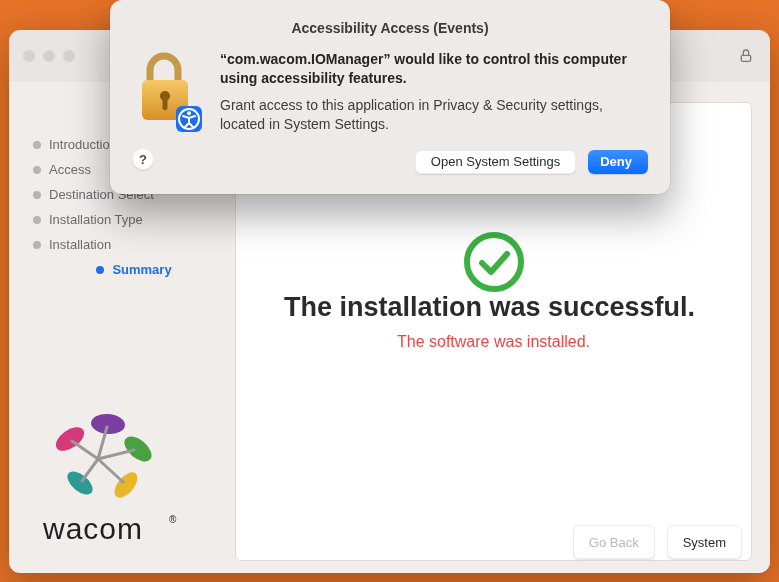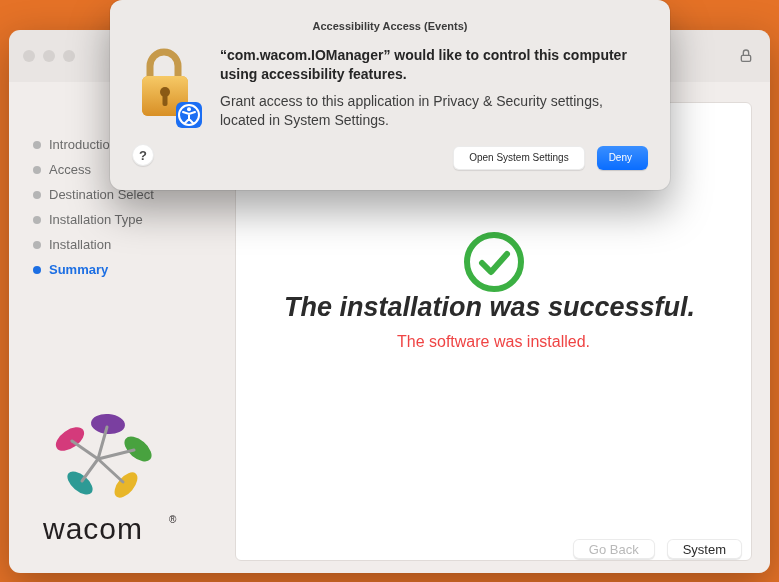--- a/index.html
+++ b/index.html
@@ -70,21 +70,21 @@
     gap: 8px;
     font-size: 13px;
     color: #6c6c6c;
     padding: 5px 0;
   }
   .step .bullet {
     width: 8px; height: 8px; border-radius: 50%;
     background: #b5b5b5;
     flex-shrink: 0;
   }
-  .step.active { color: #1d6fe3; font-weight: 700; }
+  .step.active { color: #1d6fe3; font-weight: 700; justify-content: center; }
   .step.active .bullet { background: #1d6fe3; }
   .sidebar-logo {
     margin-top: auto;
     padding-bottom: 20px;
   }
   .main-panel {
     flex: 1;
     background: #ffffff;
     margin: 8px 18px 12px 0;
     border: 1px solid #e0dbd8;
@@ -93,35 +93,34 @@
     flex-direction: column;
     align-items: center;
     justify-content: center;
     padding-bottom: 80px;
   }
   .success-title {
     font-size: 27px;
     font-weight: 700;
     color: #2b2b2b;
     margin: 0 8px 10px 0;
-    font-style: italic;
   }
   .success-sub {
     font-size: 16px;
     color: #ef4444;
   }
   .footer-buttons {
     position: absolute;
     right: 28px;
     bottom: 14px;
     display: flex;
     gap: 12px;
   }
   .mac-btn {
-    height: 20px;
+    height: 34px;
     padding: 0 16px;
     border-radius: 6px;
     font-size: 13px;
     display: flex;
     align-items: center;
     justify-content: center;
     background: #ffffff;
     box-shadow: 0 1px 1px rgba(0,0,0,0.1), inset 0 0 0 1px rgba(0,0,0,0.08);
     color: #2b2b2b;
   }
@@ -133,21 +132,21 @@
     left: 110px;
     top: 0px;
     width: 560px;
     background: #edeae8;
     border-radius: 12px;
     box-shadow: 0 20px 40px rgba(0,0,0,0.35), 0 0 0 1px rgba(0,0,0,0.06);
     padding: 20px 22px 20px 22px;
   }
   .modal-title {
     text-align: center;
-    font-size: 11px;
+    font-size: 14px;
     font-weight: 700;
     color: #3b3b3b;
     margin-bottom: 14px;
   }
   .modal-body {
     display: flex;
     gap: 18px;
   }
   .icon-col { width: 70px; position: relative; }
   .lock-wrap { position: relative; width: 70px; height: 84px; }
@@ -178,31 +177,31 @@
     display: flex;
     gap: 12px;
     justify-content: flex-end;
     margin-top: 16px;
     align-items: center;
   }
   .modal-btn {
     height: 24px;
     padding: 0 16px;
     border-radius: 6px;
-    font-size: 10px;
+    font-size: 13px;
     display: flex; align-items: center; justify-content: center;
     background: #ffffff;
     box-shadow: 0 1px 1px rgba(0,0,0,0.1), inset 0 0 0 1px rgba(0,0,0,0.08);
     color: #2b2b2b;
   }
   .modal-btn.primary {
     background: linear-gradient(#3a8fff, #0a6dff);
     color: #ffffff;
     box-shadow: 0 1px 1px rgba(0,0,0,0.15);
-    font-weight: 400;
+    font-weight: 700;
     padding-left: 12px;
   }
   .success-check {
     width: 60px; height: 60px;
   }
 </style>
 </head>
 <body>
 
 <div class="installer-window">

